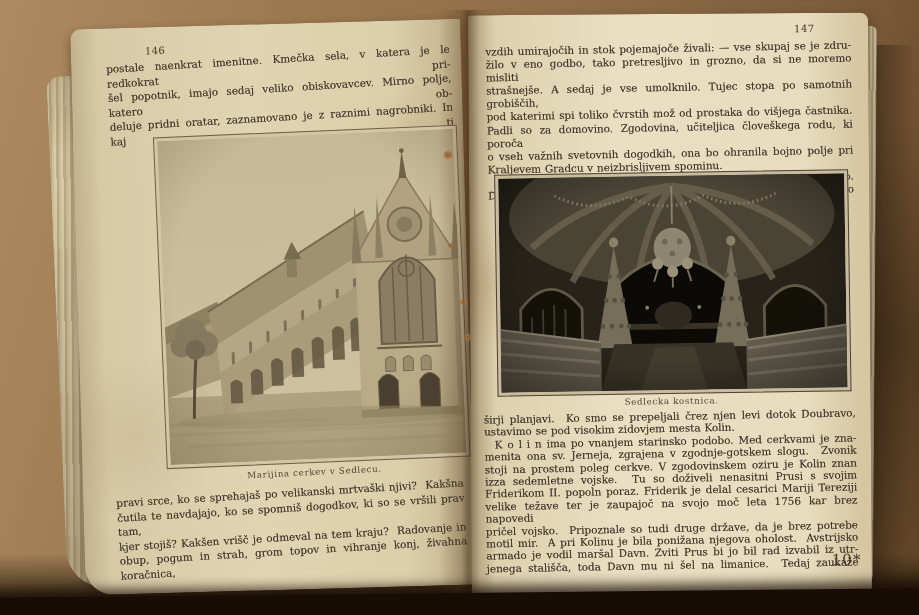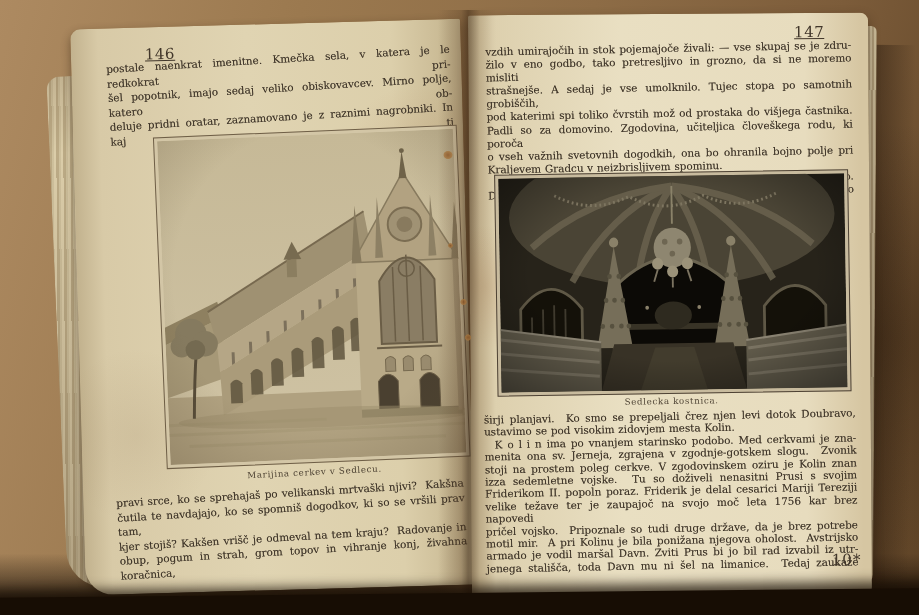--- a/index.html
+++ b/index.html
@@ -52,21 +52,21 @@
     background:linear-gradient(90deg, rgba(92,66,40,0) 0%, rgba(92,66,40,.34) 40%,
       rgba(58,38,20,.5) 52%, rgba(92,66,40,.14) 72%, rgba(92,66,40,0) 100%);}
   
   .dot{position:absolute; border-radius:50%; opacity:.8;
     background:radial-gradient(circle,#8d5526 0%,#a4743d 60%,rgba(164,116,61,0) 78%);}
   .dot1{left:443px; top:151px; width:10px; height:8px;}
   .dot2{left:460px; top:299px; width:7px; height:6px;}
   .dot3{left:465px; top:334px; width:6px; height:7px;}
   .dot4{left:448px; top:243px; width:5px; height:5px;}
   
-  .folio{position:absolute; font-size:15px; letter-spacing:.5px; color:#41362a;text-decoration:underline;}
+  .folio{position:absolute; font-size:10px; letter-spacing:.5px; color:#41362a;}
   .textblock{position:absolute; text-align:justify;}
   .tline{font-size:10.4px; white-space:pre-wrap; text-align:justify; text-align-last:justify;
     word-spacing:.5px; color:#3e3428; text-shadow:0 0 .5px rgba(62,52,40,.55);}
   .tline.nofill{text-align-last:left;}
   .lh-left .tline{line-height:14.6px;}
   .lh-rtop .tline{line-height:13.1px;}
   .lh-rbot .tline{line-height:12.4px;}
   .caption{position:absolute; font-size:8.6px; letter-spacing:.7px; text-align:center;
     color:#4c4132;}
   .signature{position:absolute; font-size:15px; color:#41362a; letter-spacing:1px;}

